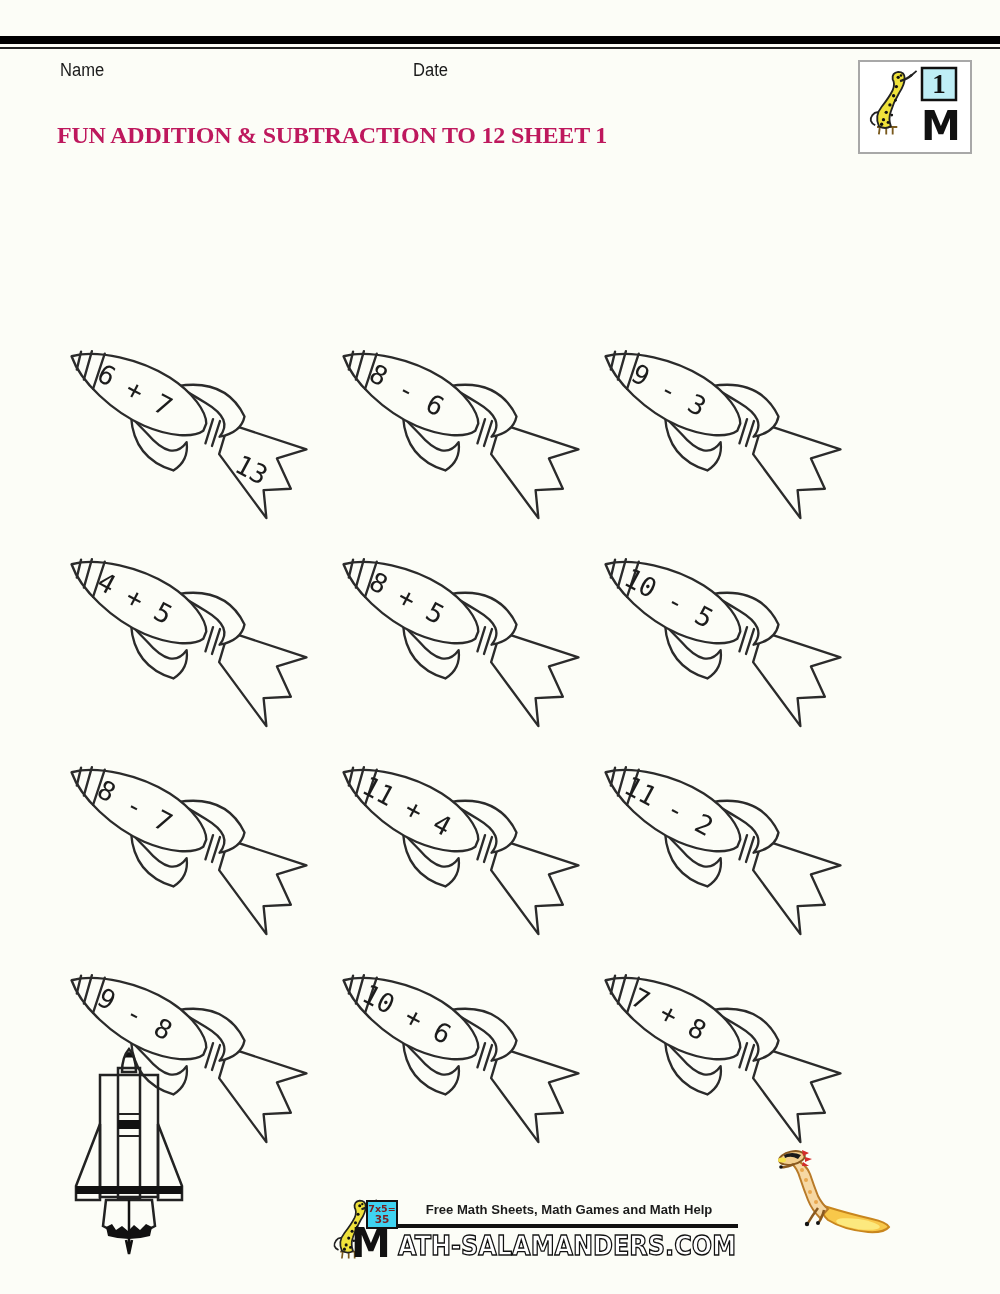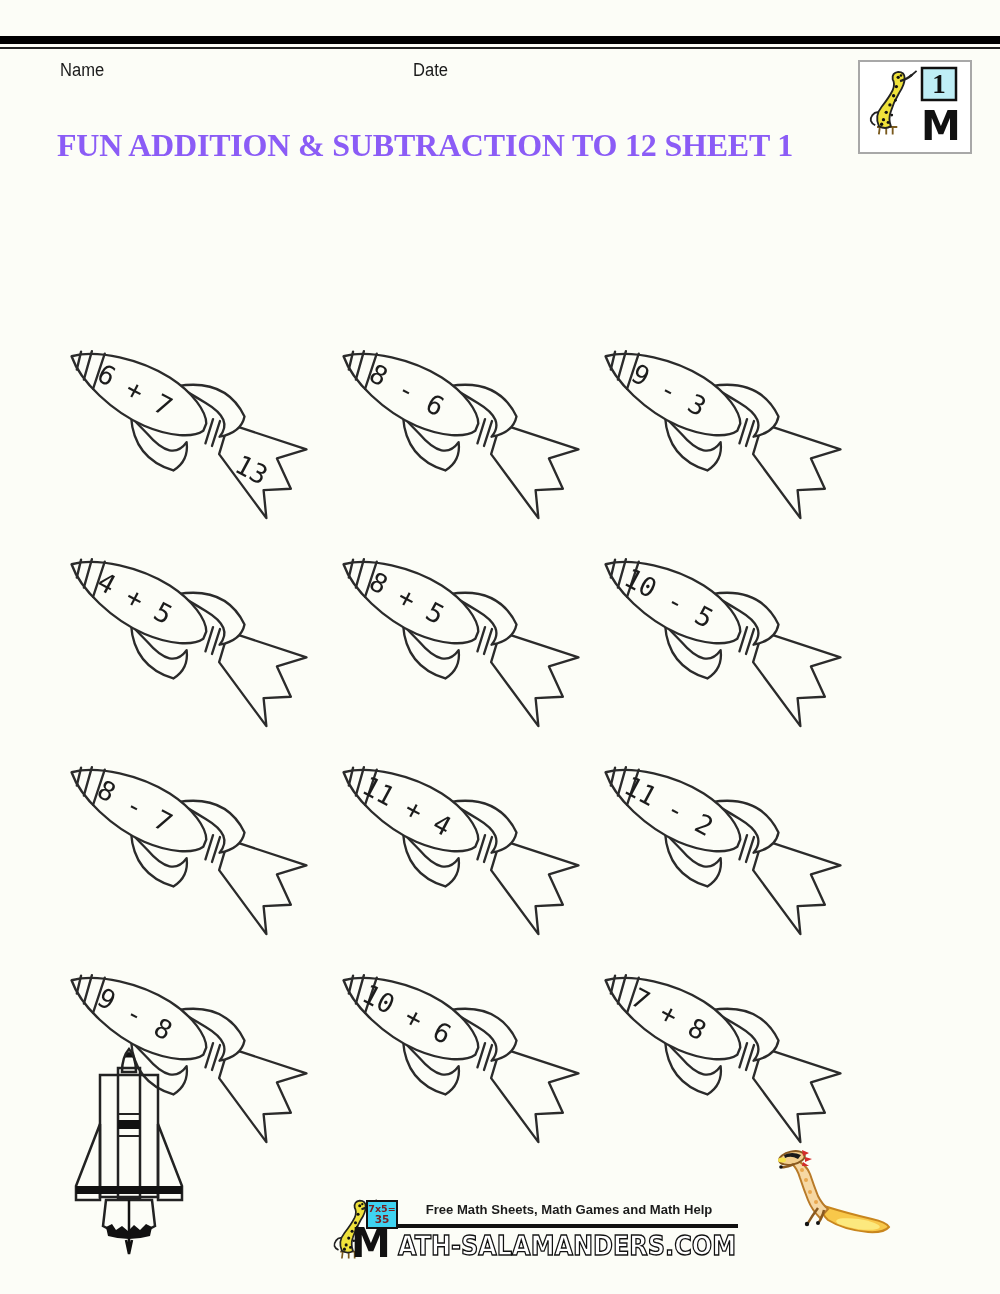--- a/index.html
+++ b/index.html
@@ -3,21 +3,21 @@
 <meta charset="utf-8">
 <style>
   html,body{margin:0;padding:0;background:#fcfdf7;}
   .page{position:relative;width:1000px;height:1294px;background:#fcfdf7;overflow:hidden;
         font-family:"Liberation Sans",sans-serif;color:#1a1a1a;}
   .topbar{position:absolute;left:0;top:36px;width:1000px;height:8px;background:#000;}
   .topbar-thin{position:absolute;left:0;top:47px;width:1000px;height:2px;background:#222;}
   .name-label{position:absolute;left:60px;top:60px;font-size:18px;transform:scaleX(.92);transform-origin:0 0;}
   .date-label{position:absolute;left:413px;top:60px;font-size:18px;transform:scaleX(.92);transform-origin:0 0;}
   .title{position:absolute;left:57px;top:106px;font-family:"Liberation Serif",serif;
-         font-size:32px;font-weight:600;color:#8b5cf6;letter-spacing:-.2px;white-space:nowrap;}
+         font-size:24px;font-weight:600;color:#be185d;letter-spacing:-.2px;white-space:nowrap;}
   .instructions{position:absolute;left:60px;top:166px;}
   .instructions p{margin:0;font-size:24px;line-height:41px;transform:scaleX(.92);transform-origin:0 0;white-space:nowrap;}
   .rocket-grid{position:absolute;left:48px;top:332px;display:grid;
                grid-template-columns:272px 262px 300px;grid-auto-rows:208px;}
   .rocket-cell{position:relative;width:300px;height:195px;overflow:visible;}
   .rocket-svg{position:absolute;left:0;top:0;overflow:visible;}
   .ln{fill:#fcfdf7;stroke:#2b2b2b;stroke-width:3;stroke-linejoin:round;stroke-linecap:round;}
   .ln-open{fill:none;stroke:#2b2b2b;stroke-width:3;stroke-linecap:round;}
   .eq{font-family:"DejaVu Sans Mono",monospace;font-size:34px;fill:#1c1c1c;}
   .ans{font-family:"DejaVu Sans Mono",monospace;font-size:34px;fill:#1c1c1c;}

